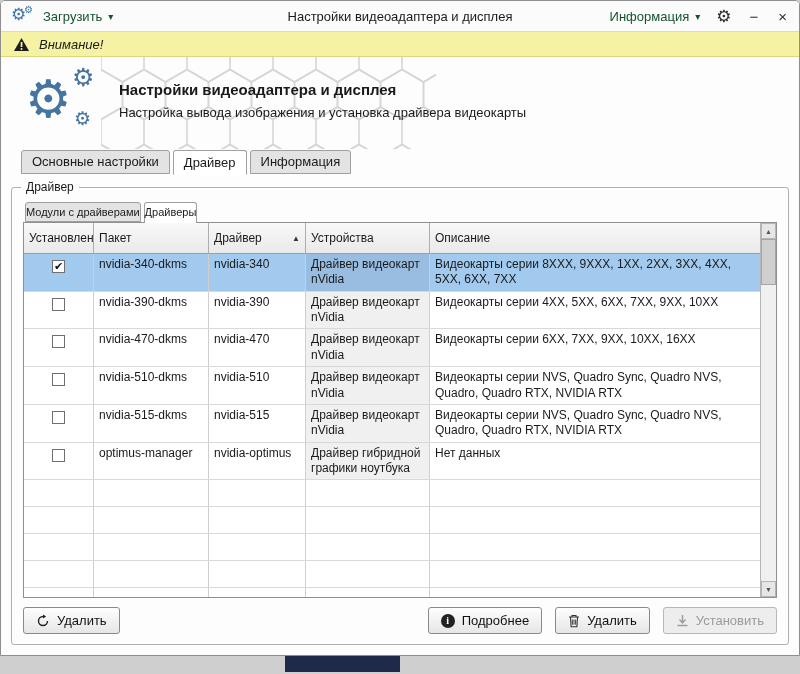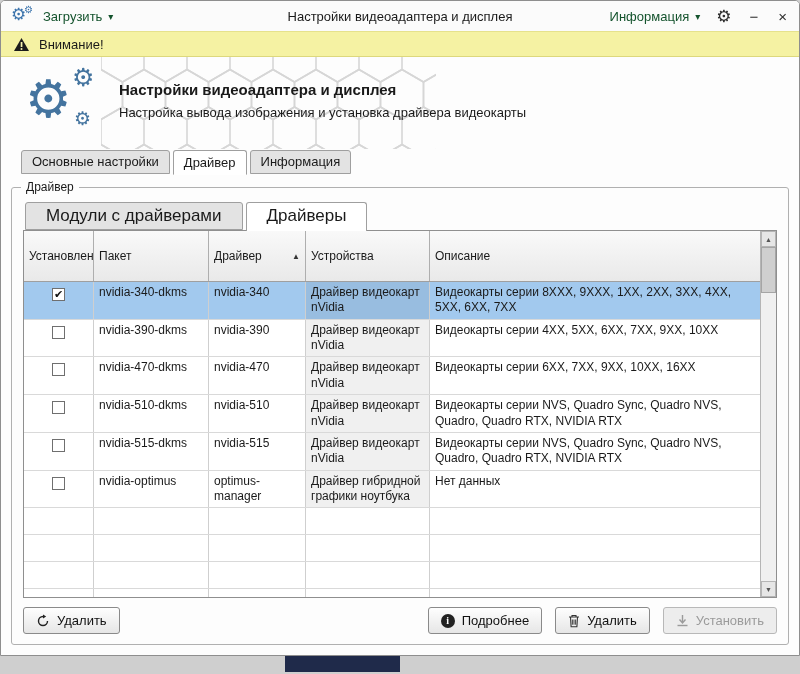--- a/index.html
+++ b/index.html
@@ -25,47 +25,47 @@
   .tb-side.right { justify-content: flex-end; gap: 16px; }
   .app-gears { position: relative; width: 24px; height: 22px; color: #3c74ac; flex: 0 0 auto; }
   .app-gears .g-big { position: absolute; left: 0; top: 1px; font-size: 17px; line-height: 1; }
   .app-gears .g-small { position: absolute; left: 13px; top: 0; font-size: 10px; line-height: 1; }
   .menu-btn { background: none; border: none; font: 13px "Liberation Sans", sans-serif; color: #14532d; display: inline-flex; align-items: center; gap: 6px; cursor: pointer; }
   .caret { font-size: 10px; }
   .tb-title { flex: 1; text-align: center; font-size: 13px; white-space: nowrap; overflow: hidden; }
   .tb-gear { font-size: 17px; color: #2e2e2e; cursor: pointer; line-height: 1; }
   .winctl { font-size: 15px; color: #2e2e2e; cursor: pointer; line-height: 1; padding: 0 2px; }
   
-  .warnbar { height: 26px; flex: 0 0 auto; background: #f5f2a3; border-top: 1px solid #e6e28c; border-bottom: 1px solid #ddd87d; display: flex; align-items: center; gap: 9px; padding: 0 12px; font-size: 13px; }
+  .warnbar { height: 26px; flex: 0 0 auto; background: #f5f2a3; border-top: 1px solid #e6e28c; border-bottom: 1px solid #ddd87d; display: flex; align-items: center; gap: 9px; padding: 0 12px; font-size: 13px; font-style: italic; }
   
   .header { height: 92px; flex: 0 0 auto; position: relative; background: #fdfdfd; overflow: hidden; }
   .hexes { position: absolute; left: 100px; top: 0; z-index: 0; }
   .logo { position: absolute; left: 24px; top: 6px; width: 88px; height: 80px; color: #44749f; z-index: 1; }
   .logo .g1 { position: absolute; left: 0; top: 10px; font-size: 52px; line-height: 1; }
   .logo .g2 { position: absolute; left: 47px; top: 2px; font-size: 25px; line-height: 1; }
   .logo .g3 { position: absolute; left: 49px; top: 46px; font-size: 19px; line-height: 1; }
   .h-title { position: absolute; left: 118px; top: 24px; font-size: 15px; font-weight: bold; z-index: 1; }
   .h-sub { position: absolute; left: 118px; top: 48px; font-size: 13px; z-index: 1; }
   
   .tabbar { flex: 0 0 auto; height: 26px; display: flex; align-items: center; padding-left: 20px; }
   .tab { font-size: 13px; padding: 3px 10px 4px 10px; background: #e3e3e3; border: 1px solid #9f9f9f; border-radius: 3px 3px 0 0; margin-right: 3px; cursor: pointer; white-space: nowrap; }
   .tab.active { background: #fff; border-bottom-color: #fff; padding-top: 4px; }
   
   .groupbox { flex: 1; margin: 12px 10px 10px 10px; border: 1px solid #b0b0b0; border-radius: 3px; position: relative; padding: 14px 11px 10px 11px; display: flex; flex-direction: column; min-height: 0; background: #fdfdfd; }
   .group-label { position: absolute; top: -8px; left: 9px; background: #fdfdfd; padding: 0 5px; font-size: 12px; }
   
   .subtabs { flex: 0 0 auto; display: flex; align-items: flex-end; padding-left: 2px; position: relative; z-index: 2; }
-  .subtab { font-size: 17px; padding: 3px 20px; background: #e3e3e3; border: 1px solid #9f9f9f; border-radius: 3px 3px 0 0; margin-right: 3px; cursor: pointer; white-space: nowrap; }
+  .subtab { font-size: 11px; padding: 3px 0; background: #e3e3e3; border: 1px solid #9f9f9f; border-radius: 3px 3px 0 0; margin-right: 3px; cursor: pointer; white-space: nowrap; }
   .subtab.active { background: #fff; border-bottom: none; padding-bottom: 5px; margin-bottom: -1px; }
   
   .tablewrap { flex: 1; display: flex; border: 1px solid #8f8f8f; background: #fff; min-height: 0; position: relative; z-index: 1; }
   .tgrid { flex: 1; display: flex; flex-direction: column; overflow: hidden; min-width: 0; }
   .thead, .trow { display: grid; grid-template-columns: 70px 115px 97px 124px 1fr; }
   .thead { flex: 0 0 auto; background: linear-gradient(#f9f9f9, #e9e9e9); border-bottom: 1px solid #9f9f9f; }
-  .th { font-size: 12px; padding: 18px 5px; border-right: 1px solid #aeaeae; white-space: nowrap; overflow: hidden; display: flex; align-items: center; gap: 4px; cursor: pointer; }
+  .th { font-size: 12px; padding: 8px 5px; border-right: 1px solid #aeaeae; white-space: nowrap; overflow: hidden; display: flex; align-items: center; gap: 4px; cursor: pointer; }
   .th:last-child { border-right: none; }
   .th.sorted { justify-content: space-between; }
   .sort-glyph { font-size: 8px; color: #333; }
   .tbody { flex: 1; display: flex; flex-direction: column; overflow: hidden; min-height: 0; }
   .trow { flex: 0 0 auto; border-bottom: 1px solid #d9d9d9; cursor: pointer; background: #fff; }
   .trow.selected { background: #a2c9ee; }
   .trow.empty { height: 27px; cursor: default; }
   .trow.empty:last-child { flex: 1 1 auto; min-height: 0; border-bottom: none; }
   .cell { font-size: 12px; line-height: 1.28; padding: 3px 5px; border-right: 1px solid #cfcfcf; overflow: hidden; }
   .cell:last-child { border-right: none; }
@@ -218,22 +218,22 @@
               </div>
               <div class="cell">nvidia-515-dkms</div>
               <div class="cell">nvidia-515</div>
               <div class="cell c-desc">Драйвер видеокарт nVidia</div>
               <div class="cell">Видеокарты серии NVS, Quadro Sync, Quadro NVS, Quadro, Quadro RTX, NVIDIA RTX</div>
             </div>
             <div class="trow">
               <div class="cell c-check">
                 <span class="cb"></span>
               </div>
+              <div class="cell">optimus-manager</div>
               <div class="cell">nvidia-optimus</div>
-              <div class="cell">optimus-manager</div>
               <div class="cell c-desc">Драйвер гибридной графики ноутбука</div>
               <div class="cell">Нет данных</div>
             </div>
             <div class="trow empty">
               <div class="cell"></div>
               <div class="cell"></div>
               <div class="cell"></div>
               <div class="cell c-desc"></div>
               <div class="cell"></div>
             </div>

